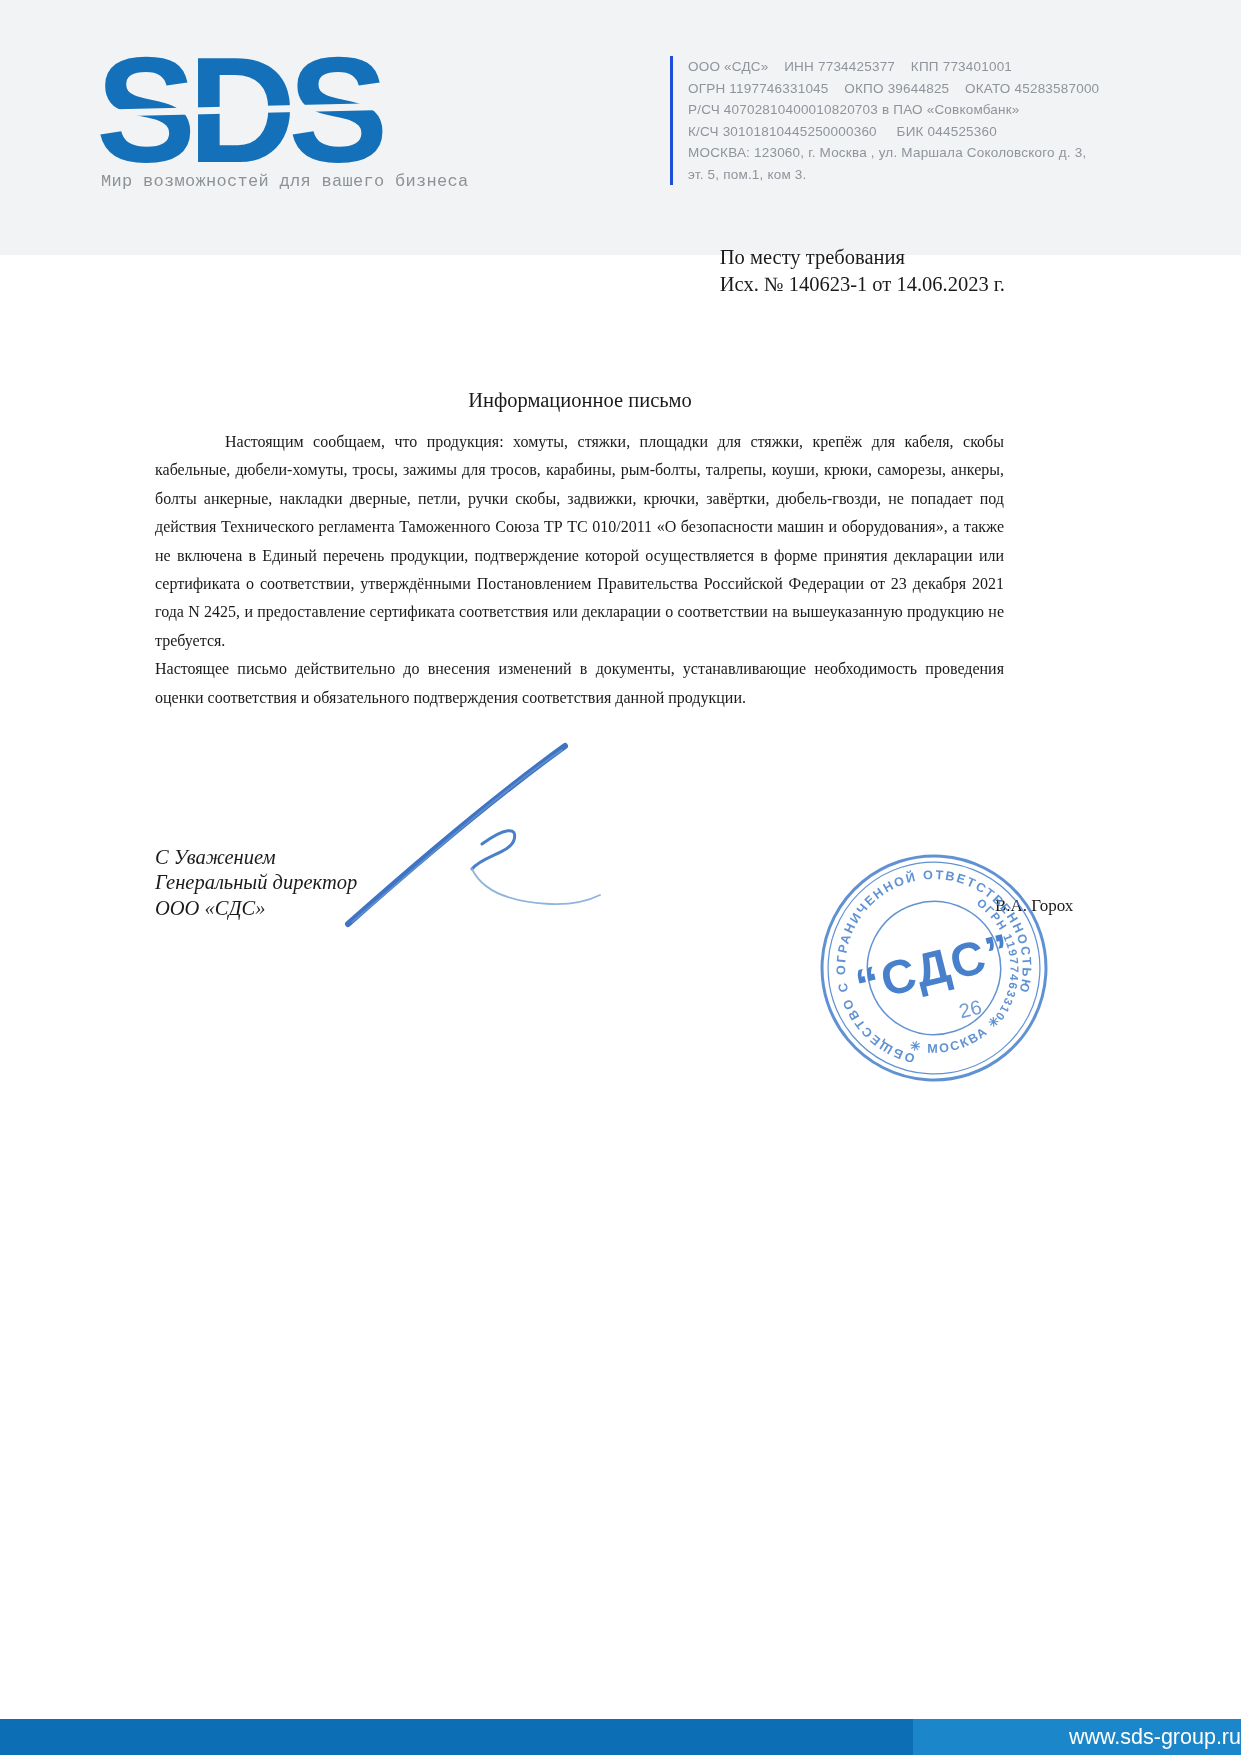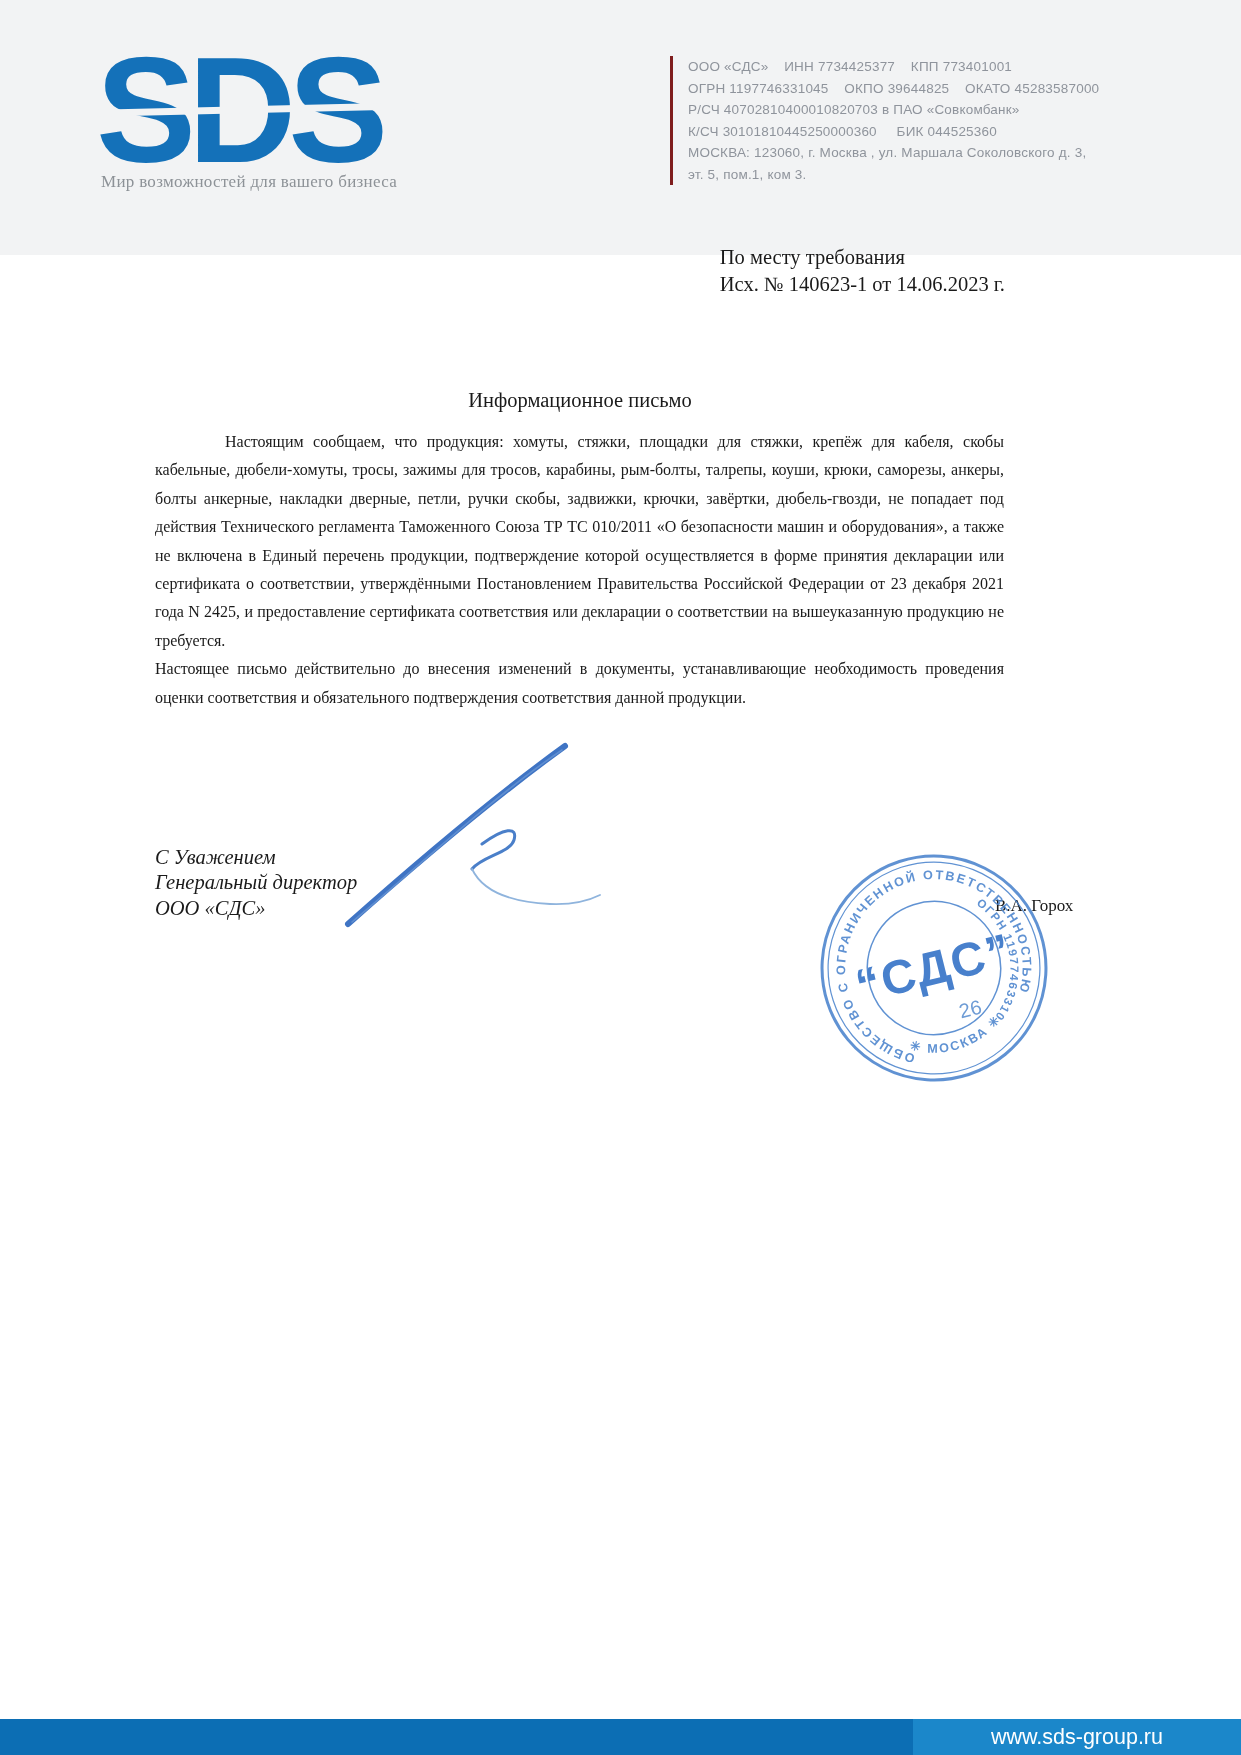--- a/index.html
+++ b/index.html
@@ -9,26 +9,26 @@
     font-family:"Liberation Serif", serif; color:#1a1a1a; overflow:hidden;
   }
   
   .header-band {
     position:absolute; left:0; top:0; width:1241px; height:255px;
     background:#f2f3f4;
   }
   .logo-wrap { position:absolute; left:96px; top:46px; width:320px; height:132px; }
   .tagline {
     position:absolute; left:101px; top:172px;
-    font-family:Liberation Serif, serif; font-size:17px; color:#8d9297;
+    font-family:Liberation Mono, monospace; font-size:17px; color:#8d9297;
     letter-spacing:0.3px; white-space:nowrap;
   }
   .company-details {
     position:absolute; left:670px; top:56px;
-    border-left:3px solid #7f1d1d; padding-left:15px;
+    border-left:3px solid #1d4ed8; padding-left:15px;
   }
   .detail-line {
     font-family:"Liberation Sans", sans-serif; font-size:13.5px; line-height:21.5px;
     color:#8f949c; white-space:pre; letter-spacing:0.2px;
   }
   
   .recipient-block {
     position:absolute; right:236px; top:244px; text-align:left;
     font-size:20.5px; line-height:27px; white-space:nowrap;
   }
@@ -52,21 +52,21 @@
     position:absolute; left:995px; top:896px; font-size:17px; white-space:nowrap;
   }
   .stamp-svg { position:absolute; left:818px; top:852px; opacity:0.88; }
   
   .footer-bar {
     position:absolute; left:0; bottom:0; width:1241px; height:36px; display:flex;
   }
   .footer-left { width:913px; height:36px; background:#0c6eb4; }
   .footer-right {
     flex:1; height:36px; background:#1b87ca;
-    display:flex; align-items:center; justify-content:flex-end; padding-right:78px;
+    display:flex; align-items:center; justify-content:flex-end; 
   }
   .footer-url {
     font-family:"Liberation Sans", sans-serif; font-size:21.5px; color:#ffffff;
     text-decoration:none; white-space:nowrap;
   }
 </style>
 </head>
 <body>
 
 <div class="page">

